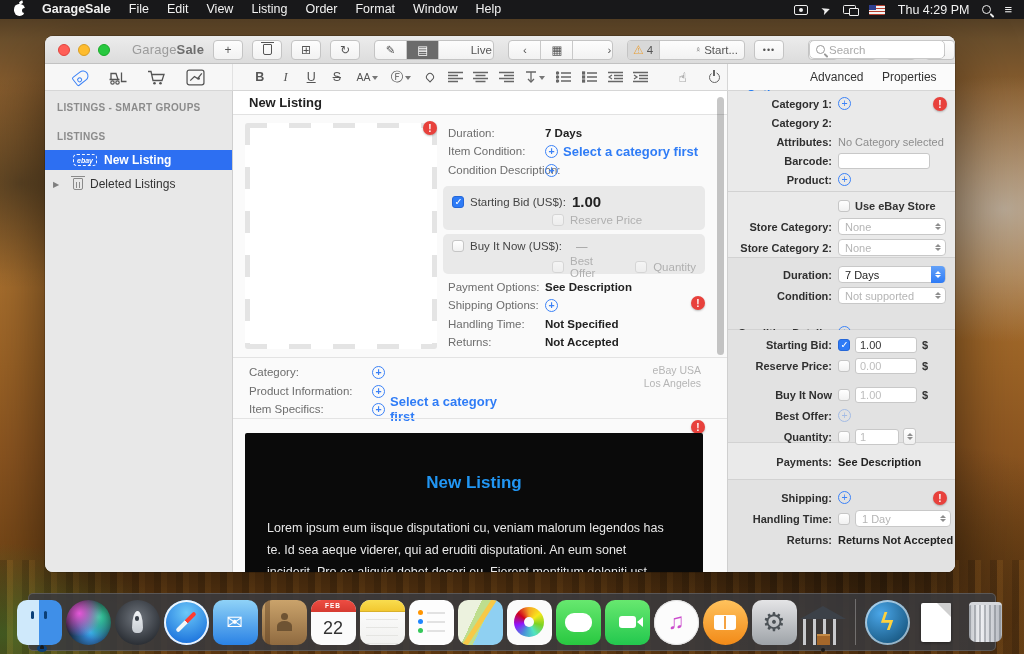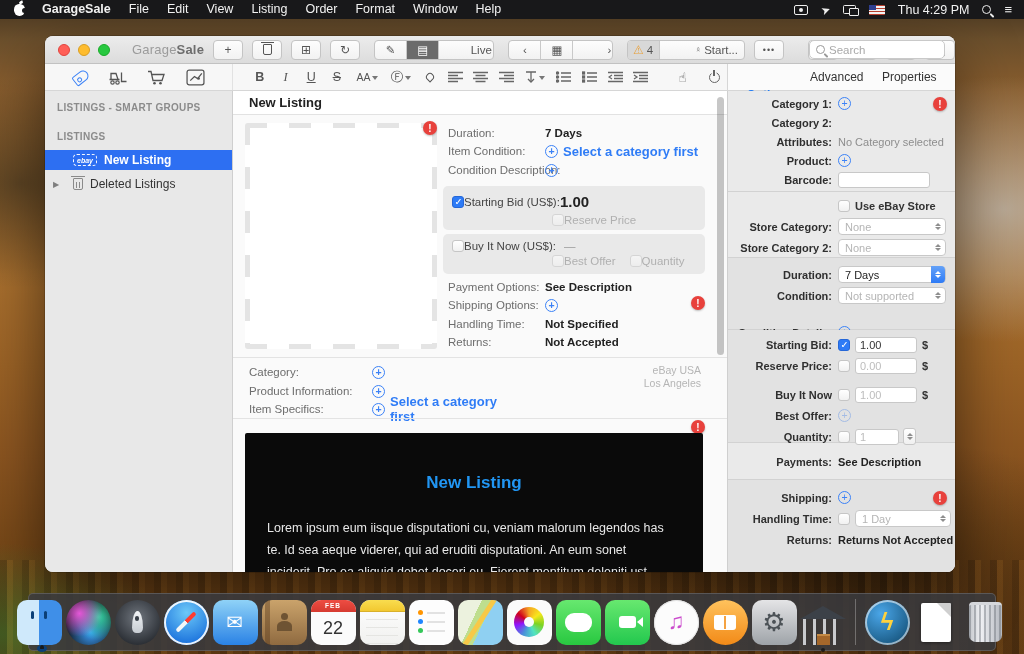--- a/index.html
+++ b/index.html
@@ -100,21 +100,21 @@
   .frow .fval{position:absolute;left:97px;color:#222;font-weight:bold;display:flex;align-items:center;gap:5px;}
   .addc{width:13px;height:13px;border-radius:50%;border:1.3px solid #3b82f7;color:#3b82f7;font-size:10.5px;line-height:11px;text-align:center;flex:none;background:#fff0;}
   .addc::before{content:"+";}
   .addc.muted{border-color:#a4bce5;color:#a4bce5;}
   .linkblue{color:#2f7cf6;font-weight:bold;font-size:13px;}
   .graybox{position:absolute;left:210px;width:262px;background:#e9e9e9;border-radius:5px;}
   .cb{width:12px;height:12px;border-radius:3px;border:1px solid #c6c6c6;background:linear-gradient(#fff,#f1f1f1);position:relative;flex:none;}
   .cb.checked{background:#2e7bf6;border-color:#2567d8;}
   .cb.checked::after{content:"✓";position:absolute;color:#fff;font-size:9.5px;left:1.5px;top:-0.5px;font-weight:bold;}
   .cb.dis{opacity:.55;}
-  .boxrow{display:flex;align-items:center;gap:0;font-size:11.5px;color:#444;}
+  .boxrow{display:flex;align-items:center;gap:6px;font-size:11.5px;color:#444;}
   .bid-val{font-size:15px;font-weight:bold;color:#222;}
   .dim{color:#b0b0b0;}
   .sepline{position:absolute;left:0;right:0;height:1px;background:#e3e3e3;}
   .rightmeta{position:absolute;right:26px;text-align:right;font-size:10.5px;color:#b5b5b5;line-height:13px;}
   .preview{position:absolute;left:12px;top:342px;width:458px;height:170px;background:#0a0a0a;border-radius:2px;}
   .pv-title{position:absolute;top:40px;left:0;right:0;text-align:center;color:#2196f3;font-size:17px;font-weight:bold;}
   .pv-line{position:absolute;left:22px;right:14px;color:#e8e8e8;font-size:12.5px;}
   .scrollbar{position:absolute;right:3px;top:6px;width:7px;height:258px;background:rgba(0,0,0,.22);border-radius:4px;}
   
   .inspector{position:absolute;top:55px;left:682px;right:0;bottom:0;background:#eaeaea;border-left:1px solid #cfcfcf;font-size:11px;color:#333;}
@@ -576,26 +576,26 @@
             <span class="warnbadge ibadge"></span>
           </div>
         <div class="irow">
             <span class="ilabel">Category 2:</span>
           </div>
         <div class="irow">
             <span class="ilabel">Attributes:</span>
             <span class="ival">No Category selected</span>
           </div>
         <div class="irow">
-            <span class="ilabel">Product:</span>
-            <span class="addc"></span>
-          </div>
-        <div class="irow">
             <span class="ilabel">Barcode:</span>
             <input class="tfield" style="width: 92px;">
+          </div>
+        <div class="irow">
+            <span class="ilabel">Product:</span>
+            <span class="addc"></span>
           </div>
       </div>
 
       <div class="isec" style="top:101px;height:66px;padding-top:4px">
         <div class="irow">
             <span class="ilabel"></span>
             <span class="cb"></span>
             <span style="margin-left:5px;font-weight:bold">Use eBay Store</span>
           </div>
         <div class="irow" style="margin-top:2px">

